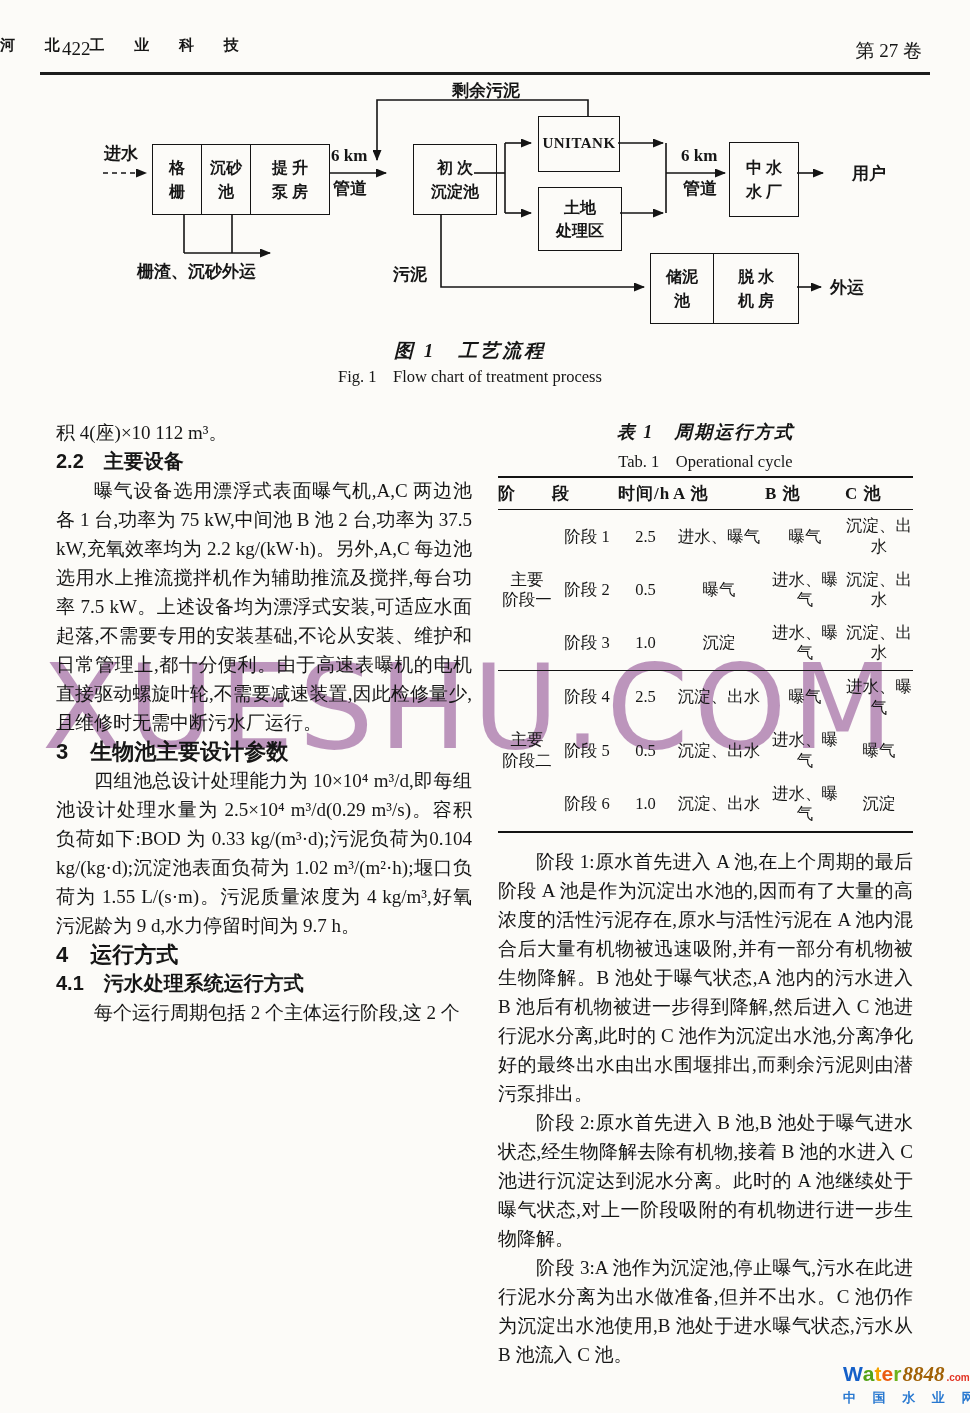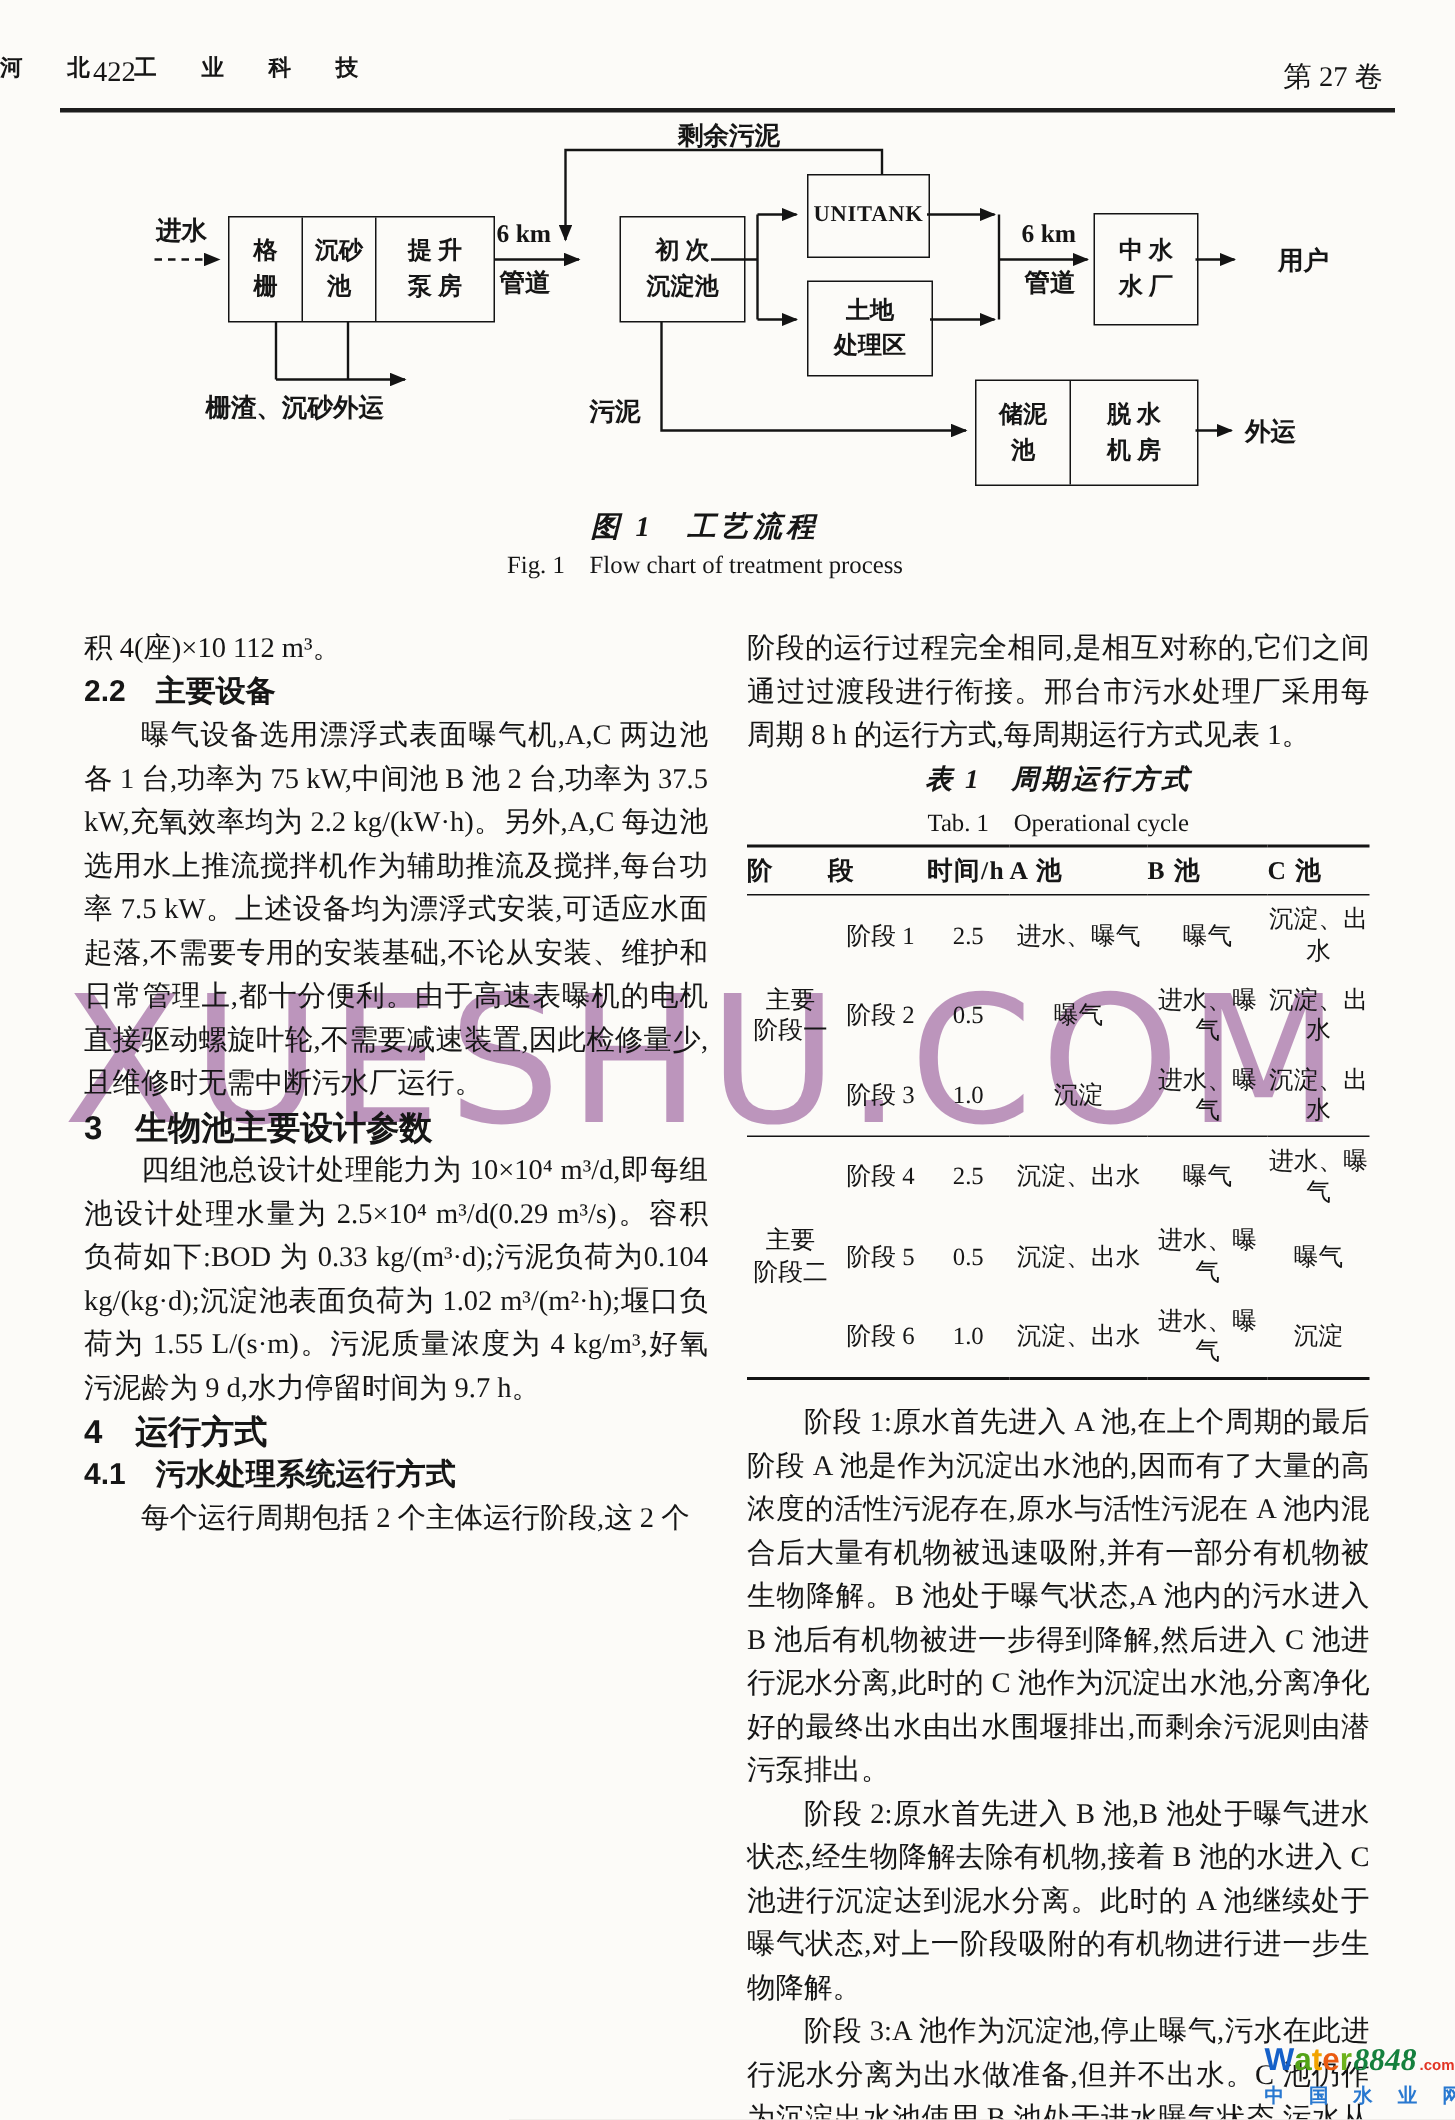--- a/index.html
+++ b/index.html
@@ -51,21 +51,21 @@
                    font-size:17px;letter-spacing:1px;}
   table.optable td{text-align:center;padding:6px 0;}
   td.grp{white-space:pre-line;font-size:16.5px;}
   tr.grp2-first td{border-top:1.6px solid #141414;}
   
   .logo{position:absolute;left:843px;top:1363px;z-index:2;
         font-family:"Liberation Sans","DejaVu Sans",sans-serif;}
   .logo-line1{display:flex;align-items:baseline;font-weight:700;font-size:21px;line-height:1;}
   .lg-c0{color:#1560c8;}.lg-c1{color:#53a317;}.lg-c2{color:#f2a300;}
   .lg-c3{color:#ea5a10;}.lg-c4{color:#6db21c;}
-  .lg-num{color:#15803d;font-family:"Liberation Serif",serif;font-style:italic;
+  .lg-num{color:#a16207;font-family:"Liberation Serif",serif;font-style:italic;
           font-size:21px;margin-left:1px;}
   .lg-com{color:#e23424;font-size:10px;margin-left:2px;}
   .lg-site{color:#2878d0;font-size:13px;font-weight:700;letter-spacing:6.5px;margin-top:4px;
            white-space:nowrap;}
 </style>
 </head>
 <body>
 
 <div class="page">
 
@@ -146,21 +146,20 @@
       <p class="hs h-sub">2.2　主要设备</p>
       <p class="ind">曝气设备选用漂浮式表面曝气机,A,C 两边池各 1 台,功率为 75 kW,中间池 B 池 2 台,功率为 37.5 kW,充氧效率均为 2.2 kg/(kW·h)。另外,A,C 每边池选用水上推流搅拌机作为辅助推流及搅拌,每台功率 7.5 kW。上述设备均为漂浮式安装,可适应水面起落,不需要专用的安装基础,不论从安装、维护和日常管理上,都十分便利。由于高速表曝机的电机直接驱动螺旋叶轮,不需要减速装置,因此检修量少,且维修时无需中断污水厂运行。</p>
       <p class="hs h-main">3　生物池主要设计参数</p>
       <p class="ind">四组池总设计处理能力为 10×10⁴ m³/d,即每组池设计处理水量为 2.5×10⁴ m³/d(0.29 m³/s)。容积负荷如下:BOD 为 0.33 kg/(m³·d);污泥负荷为0.104 kg/(kg·d);沉淀池表面负荷为 1.02 m³/(m²·h);堰口负荷为 1.55 L/(s·m)。污泥质量浓度为 4 kg/m³,好氧污泥龄为 9 d,水力停留时间为 9.7 h。</p>
       <p class="hs h-main">4　运行方式</p>
       <p class="hs h-sub2">4.1　污水处理系统运行方式</p>
       <p class="ind">每个运行周期包括 2 个主体运行阶段,这 2 个</p>
     </div>
 
     <div class="col col-right">
-      <p>阶段的运行过程完全相同,是相互对称的,它们之间通过过渡段进行衔接。邢台市污水处理厂采用每周期 8 h 的运行方式,每周期运行方式见表 1。</p>
       <p class="tabcap-zh">表 1　周期运行方式</p>
       <p class="tabcap-en">Tab. 1　Operational cycle</p>
 
       <table class="optable">
         <thead>
           <tr>
             <th colspan="2">阶　　段</th>
             <th>时间/h</th>
             <th>A 池</th>
             <th>B 池</th>

